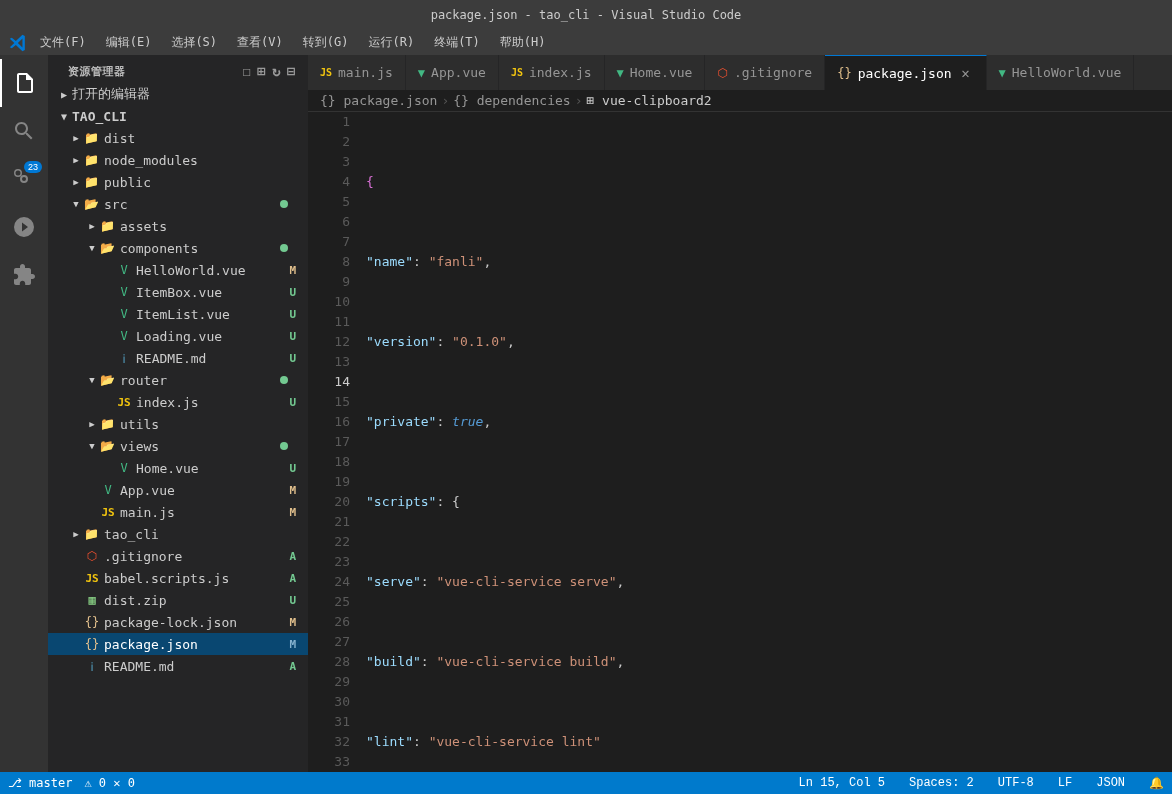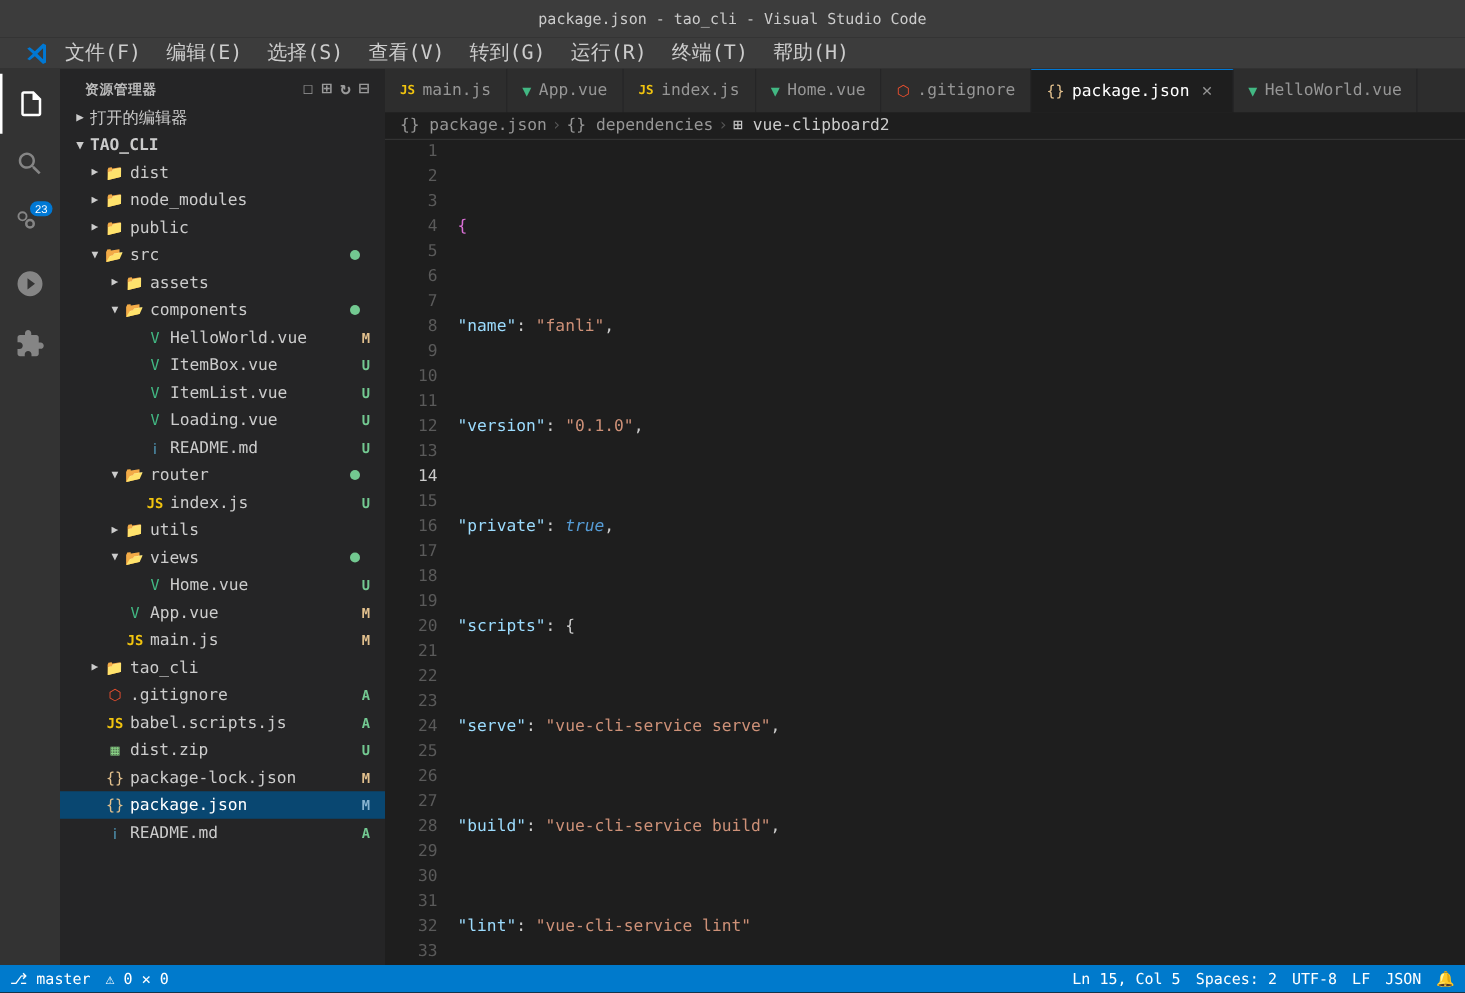--- a/index.html
+++ b/index.html
@@ -26,22 +26,22 @@
       justify-content: center;
       flex-shrink: 0;
     }
 
     
     .menu-bar {
       background: #3c3c3c;
       height: 25px;
       display: flex;
       align-items: center;
-      padding: 0 20px;
-      font-size: 16px;
+      padding: 0 8px;
+      font-size: 12px;
       color: #cccccc;
       flex-shrink: 0;
       gap: 4px;
     }
     .menu-item {
       padding: 2px 8px;
       cursor: pointer;
       border-radius: 3px;
     }
 
@@ -277,21 +277,21 @@
       height: 22px;
       background: #007acc;
       display: flex;
       align-items: center;
       padding: 0 8px;
       font-size: 12px;
       color: #ffffff;
       flex-shrink: 0;
     }
     .status-left { display: flex; align-items: center; gap: 12px; }
-    .status-right { margin-left: auto; display: flex; align-items: center; gap: 12px; }
+    .status-right { margin-left: auto; display: flex; align-items: center; gap: 24px; font-family: Liberation Mono, monospace; }
 
     
     ::-webkit-scrollbar { width: 6px; height: 6px; }
     ::-webkit-scrollbar-track { background: #1e1e1e; }
     ::-webkit-scrollbar-thumb { background: #424242; border-radius: 3px; }
 
     .vscode-logo {
       width: 20px;
       height: 20px;
       display: flex;

